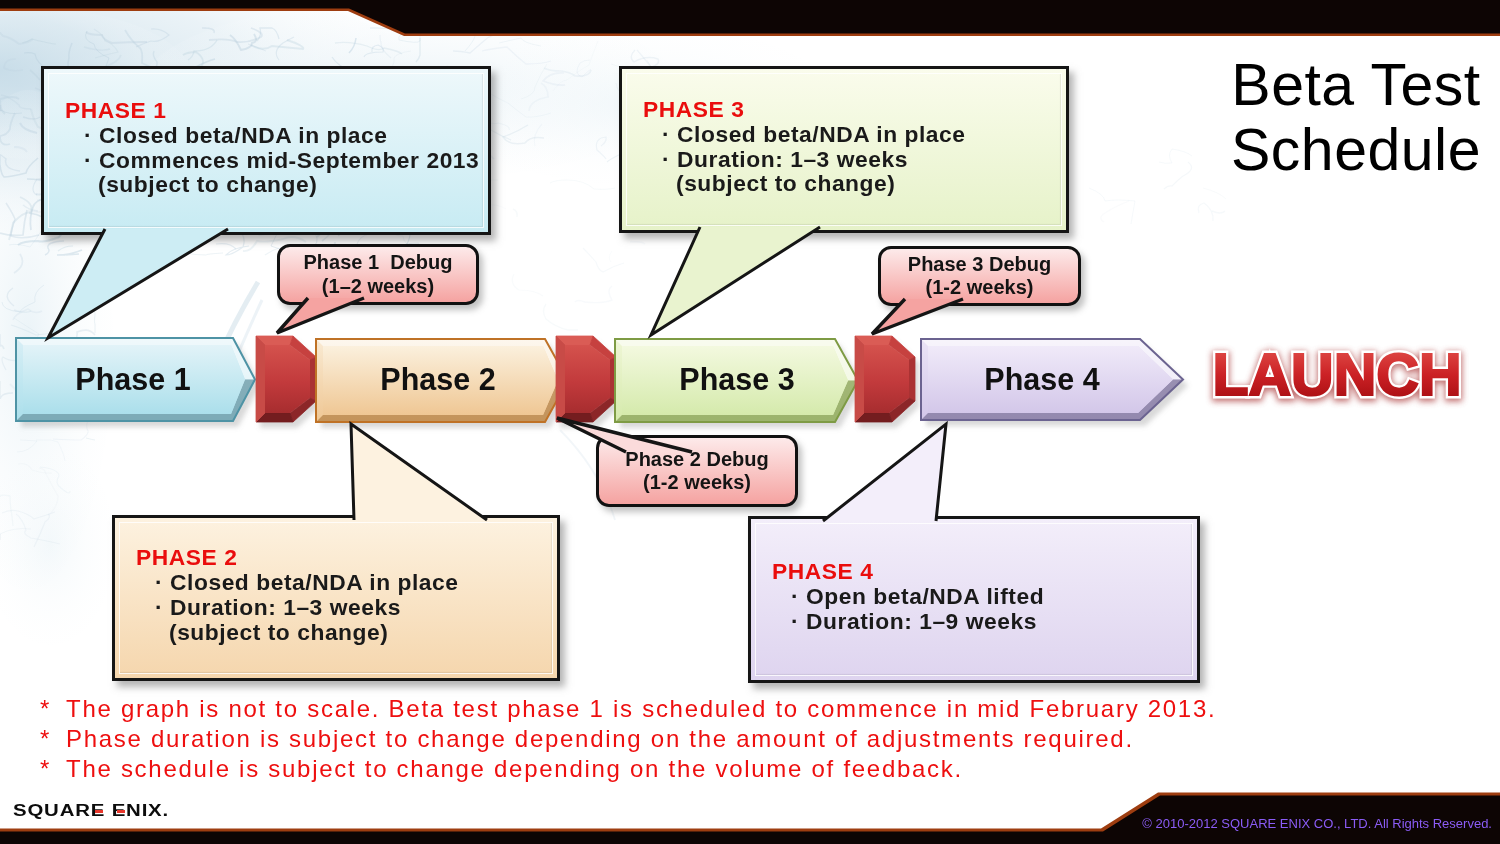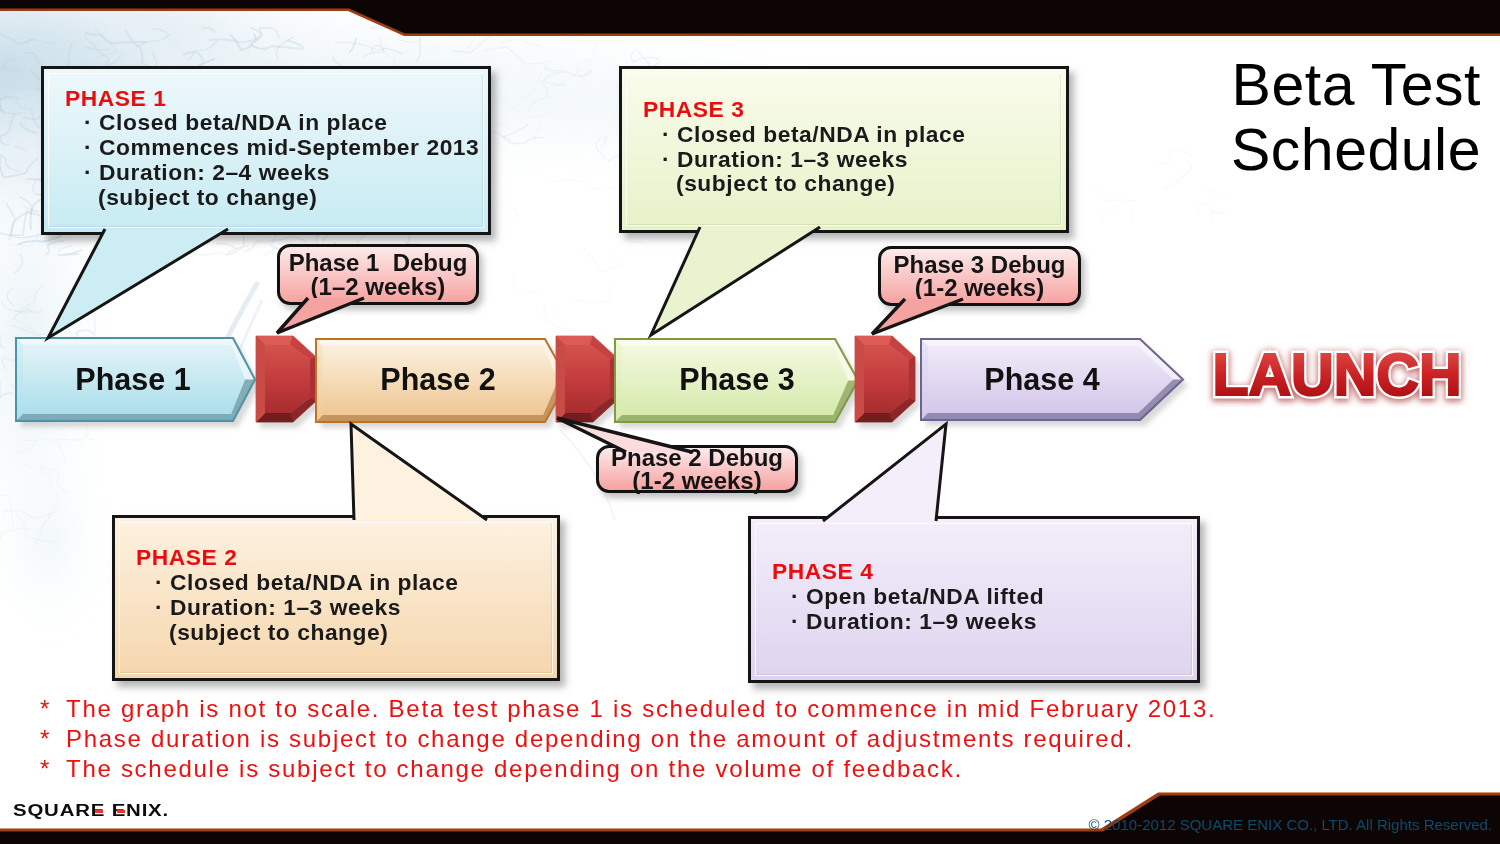--- a/index.html
+++ b/index.html
@@ -1,44 +1,44 @@
 <!DOCTYPE html>
 <html><head><meta charset="utf-8">
 <style>
 html,body{margin:0;padding:0}
 #slide{position:relative;width:1500px;height:844px;background:#fff;overflow:hidden;
   font-family:"Liberation Sans",sans-serif}
 .abs{position:absolute}
-#title{position:absolute;top:53px;right:19px;text-align:right;color:#000;
+#title{position:absolute;top:53px;right:19px;text-align:center;color:#000;
   font-size:59px;line-height:64.5px;letter-spacing:0.5px;font-weight:normal}
 .callout{position:absolute;border:3px solid #151515;box-sizing:border-box;
   box-shadow:5px 6px 7px rgba(110,110,110,.5);display:flex;flex-direction:column;justify-content:center}
 .cin{position:absolute;inset:4px;border:1px solid rgba(255,255,255,.8);
   box-shadow:inset -1px -1px 1px rgba(0,0,0,.08);pointer-events:none}
 .ct{position:relative;top:-3px;font-weight:bold;font-size:22.8px;line-height:24.8px;color:#1a1a1a;padding-left:21px;letter-spacing:0.55px}
 .red{color:#ea0d0d}
 .li{padding-left:19px}
 .sub{padding-left:33px}
 .c1{left:41px;top:66px;width:450px;height:169px;background:linear-gradient(#eef8fb,#c7ebf3)}
 .c3{left:619px;top:66px;width:450px;height:167px;background:linear-gradient(#fafcec,#e6f2c9)}
 .c2{left:112px;top:515px;width:448px;height:166px;background:linear-gradient(#fdf2e0,#f5d6ad)}
 .c4{left:748px;top:516px;width:452px;height:167px;background:linear-gradient(#f3eefa,#ded4ef)}
 .bub{position:absolute;border:3.5px solid #111;border-radius:13px;box-sizing:border-box;
-  background:linear-gradient(#fdeaea,#f5a3a1);font-weight:bold;font-size:24px;line-height:23.5px;
+  background:linear-gradient(#fdeaea,#f5a3a1);font-weight:bold;font-size:20px;line-height:23.5px;
   text-align:center;color:#141414;display:flex;flex-direction:column;justify-content:center;
   box-shadow:4px 5px 6px rgba(120,120,120,.45)}
 .d1{left:277px;top:244px;width:202px;height:61px}
-.d2{left:596px;top:445px;width:202px;height:48px}
+.d2{left:596px;top:435px;width:202px;height:72px}
 .d3{left:878px;top:246px;width:203px;height:60px}
 #launch{position:absolute;left:1192px;top:331px}
 #notes{position:absolute;left:40px;top:694px;color:#ee0f0f;font-size:24px;line-height:30.2px;letter-spacing:1.72px}
 #notes .ast{display:inline-block;width:26px;letter-spacing:0}
 #logo{position:absolute;left:13px;top:802px;color:#0c0c0c;font-weight:bold;font-size:20px;
   letter-spacing:0.8px;transform:scale(1.02,0.78);transform-origin:left top}
-#copyright{position:absolute;right:8px;top:816px;color:#0c4a6e;font-size:15px;font-weight:normal;letter-spacing:0px}
+#copyright{position:absolute;right:8px;top:816px;color:#8b5cf6;font-size:13px;font-weight:normal;letter-spacing:0px}
 </style></head>
 <body>
 <div id="slide">
 <svg class="abs" style="left:0;top:0" width="1500" height="844" xmlns="http://www.w3.org/2000/svg">
       <defs>
         <radialGradient id="w1" cx="35%" cy="40%" r="65%">
           <stop offset="0%" stop-color="#c7dce8" stop-opacity="0.95"></stop>
           <stop offset="55%" stop-color="#d9e8f0" stop-opacity="0.55"></stop>
           <stop offset="100%" stop-color="#ffffff" stop-opacity="0"></stop>
         </radialGradient>
@@ -430,21 +430,20 @@
       <text x="438" y="62" font-family="Liberation Sans" font-size="30.5" font-weight="bold" fill="#111" text-anchor="middle">Phase 2</text>
       <text x="737" y="62" font-family="Liberation Sans" font-size="30.5" font-weight="bold" fill="#111" text-anchor="middle">Phase 3</text>
       <text x="1042" y="62" font-family="Liberation Sans" font-size="30.5" font-weight="bold" fill="#111" text-anchor="middle">Phase 4</text>
     </svg>
 <div class="callout c1">
       <div class="cin"></div>
       <div class="ct">
   <div class="red">PHASE 1</div>
   <div class="li">· Closed beta/NDA in place</div>
   <div class="li">· Commences mid-September 2013</div>
-  <div class="li">· Duration: 2–4 weeks</div>
   <div class="sub">(subject to change)</div>
 </div>
     </div>
 <div class="callout c3">
       <div class="cin"></div>
       <div class="ct">
   <div class="red">PHASE 3</div>
   <div class="li">· Closed beta/NDA in place</div>
   <div class="li">· Duration: 1–3 weeks</div>
   <div class="sub">(subject to change)</div>

